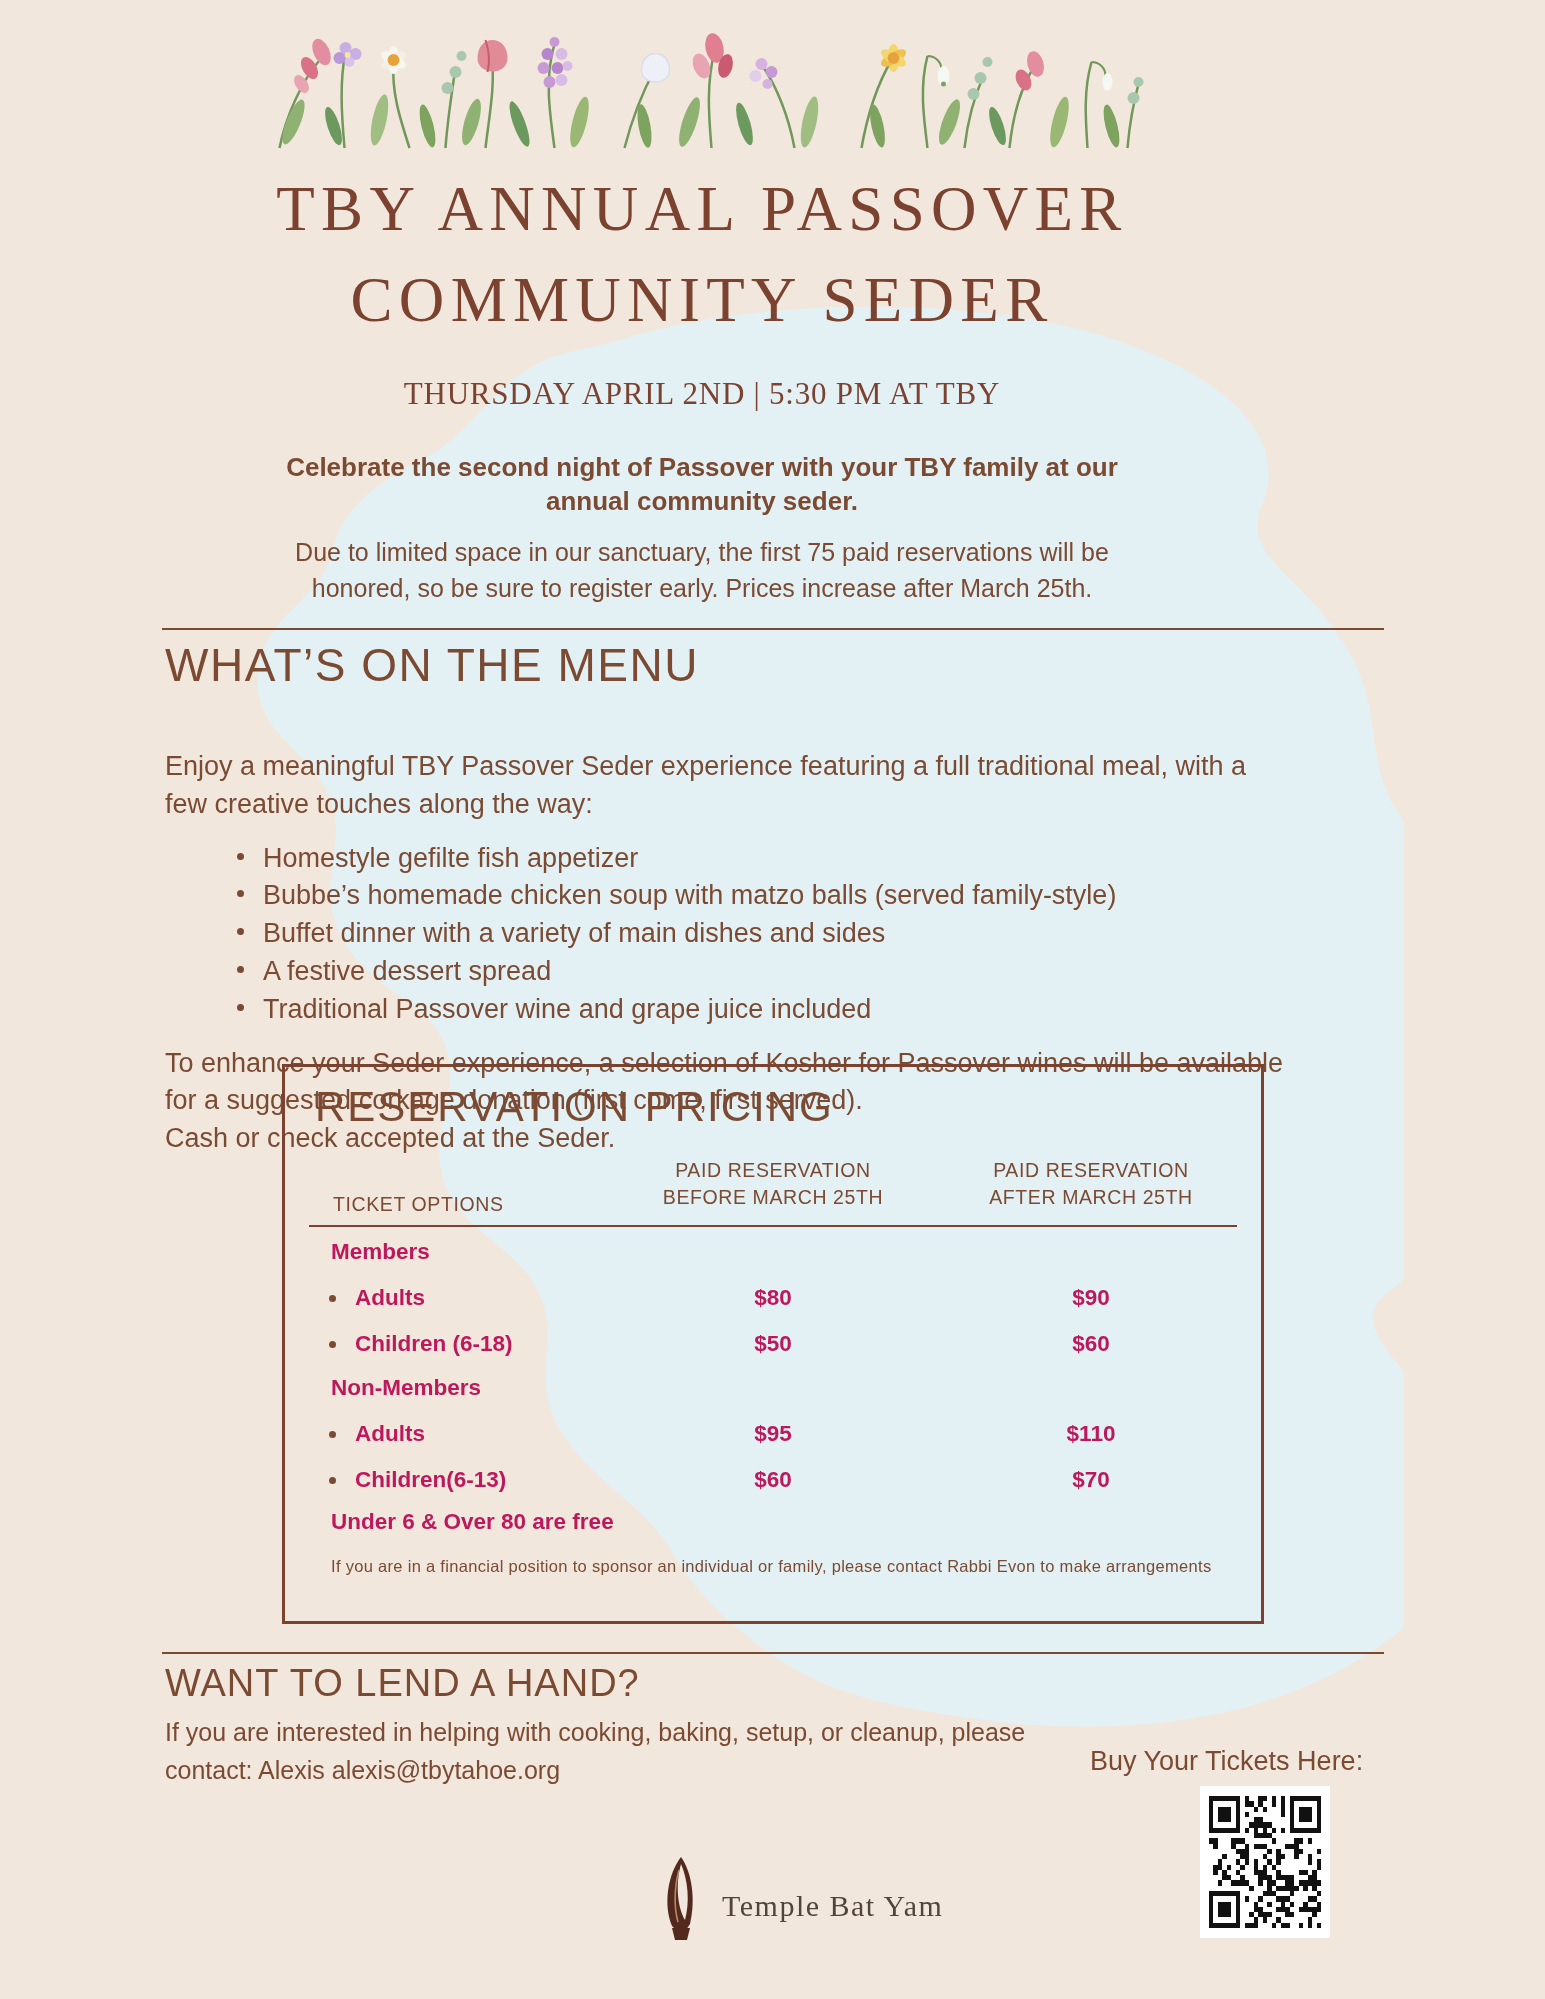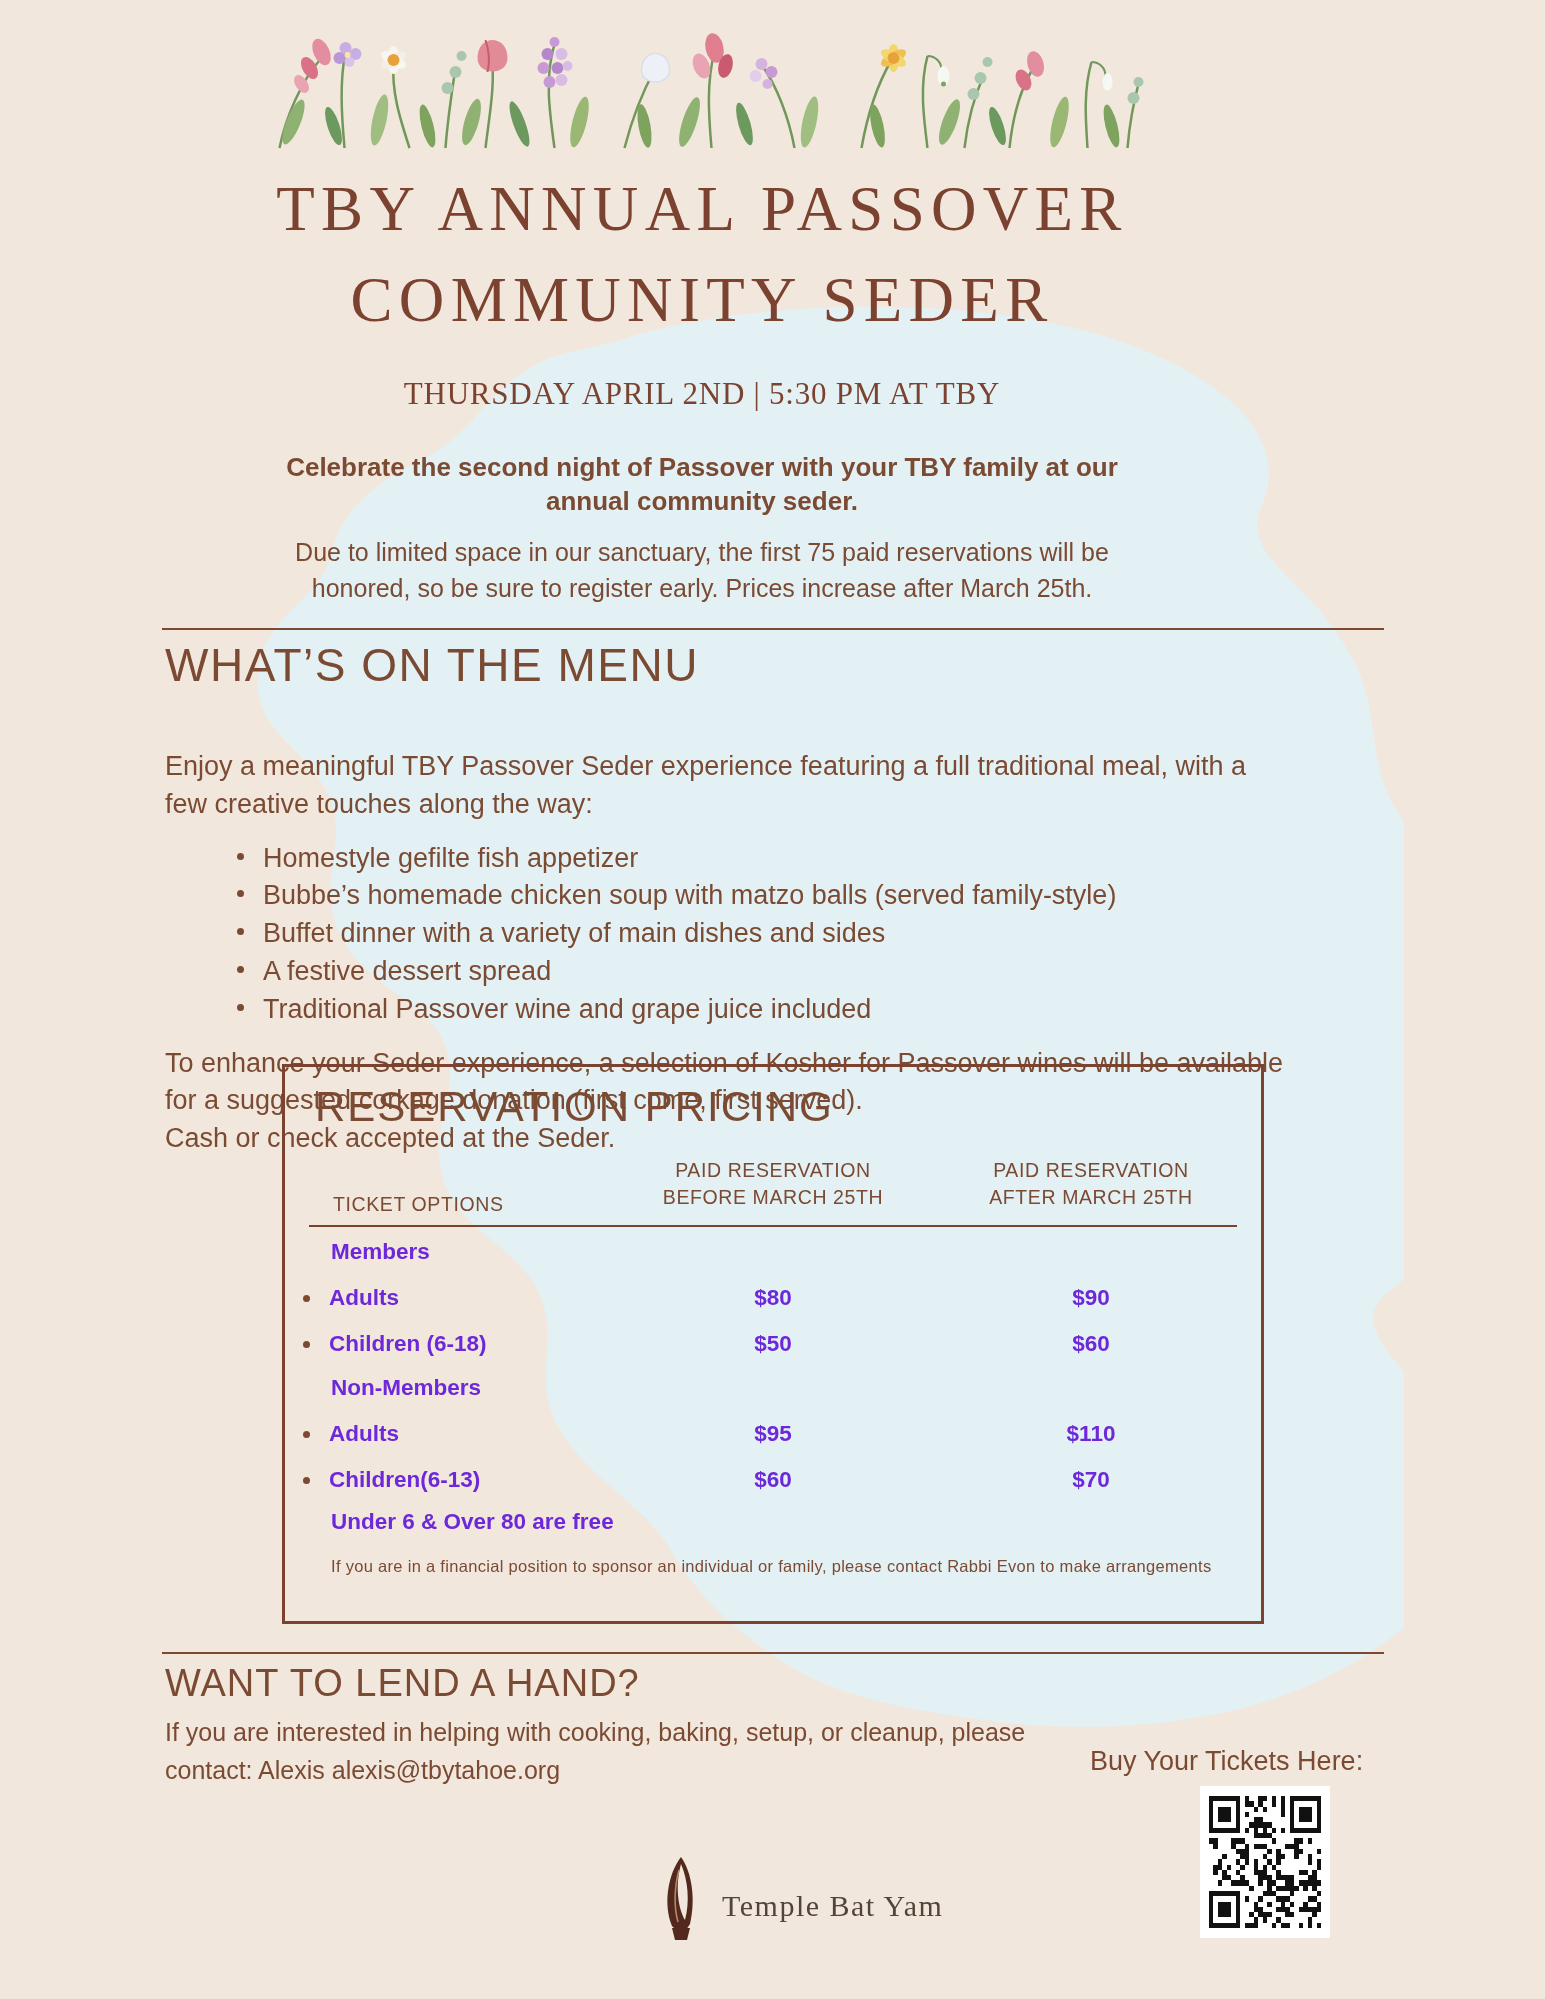--- a/index.html
+++ b/index.html
@@ -45,23 +45,23 @@
   .pbox{
     position:absolute;left:282px;top:1064px;width:982px;height:560px;
     border:3px solid #7b4230;box-sizing:border-box;
   }
   .ptitle{position:absolute;left:30px;top:16px;font-size:42px;letter-spacing:2px;color:#7b4a33}
   .phdr{position:absolute;font-size:19.5px;letter-spacing:.6px;font-weight:500;line-height:1.38;color:#7b4a33}
   .phdr1{left:48px;top:124px}
   .phdr2{left:300px;top:90px;width:376px;text-align:center}
   .phdr3{left:618px;top:90px;width:376px;text-align:center}
   .prule{position:absolute;left:24px;right:24px;top:158px;border-top:2px solid #7b4230}
-  .prow{position:absolute;left:0;right:0;font-weight:700;font-size:22.5px;color:#6d28d9}
+  .prow{position:absolute;left:0;right:0;font-weight:700;font-size:22.5px;color:#be185d}
   .grp{margin-left:46px;display:inline-block}
-  .itm{position:relative;margin-left:44px;display:inline-block}
+  .itm{position:relative;margin-left:70px;display:inline-block}
   .itm::before{
     content:"";position:absolute;left:-26px;top:10px;width:7px;height:7px;border-radius:50%;background:#7b4a33;
   }
   .pb{position:absolute;left:388px;width:200px;text-align:center}
   .pa{position:absolute;left:706px;width:200px;text-align:center}
   .pnote{position:absolute;left:46px;top:490px;font-size:16.5px;letter-spacing:.3px;font-weight:400;color:#7b4a33}
 
   .lend-h{position:absolute;left:165px;top:1662px;font-size:38px;font-weight:400;letter-spacing:1px;color:#7b4a33}
   .contact{position:absolute;left:165px;top:1714px;width:1000px;font-size:25px;line-height:1.5;color:#7b4a33}
 

